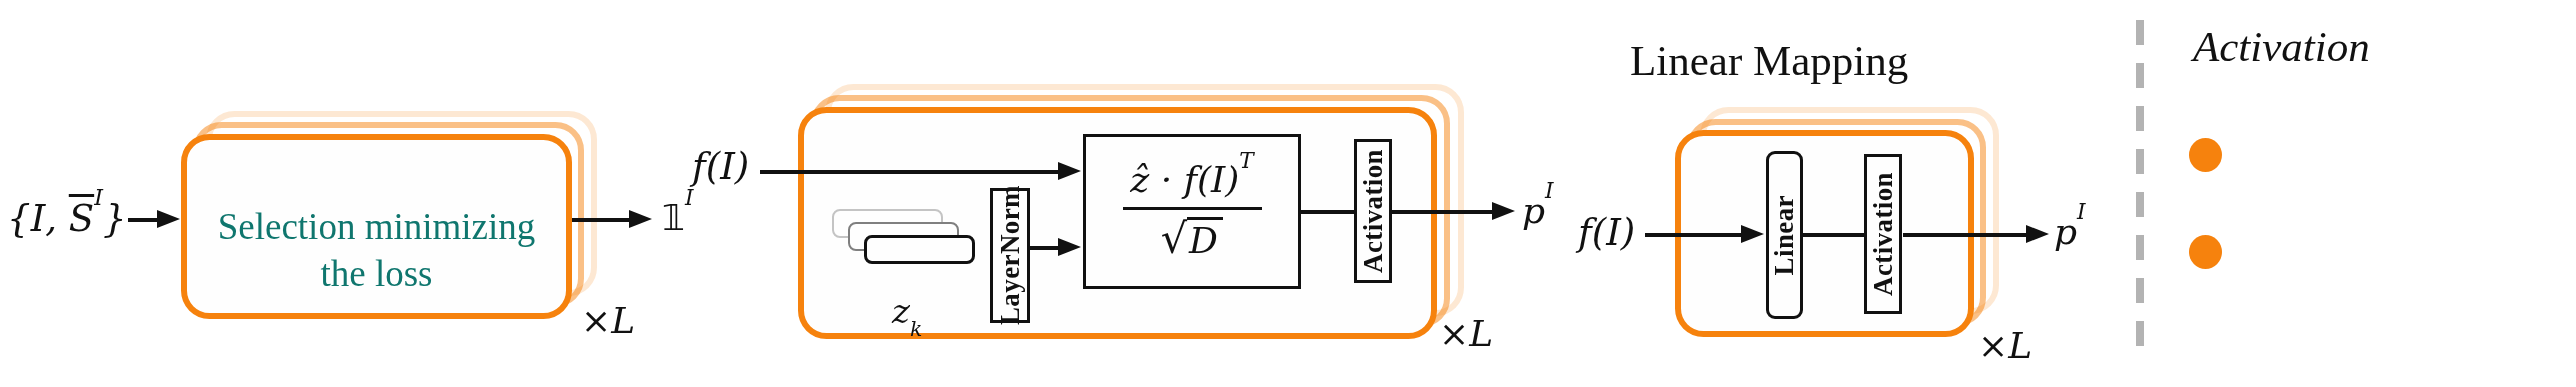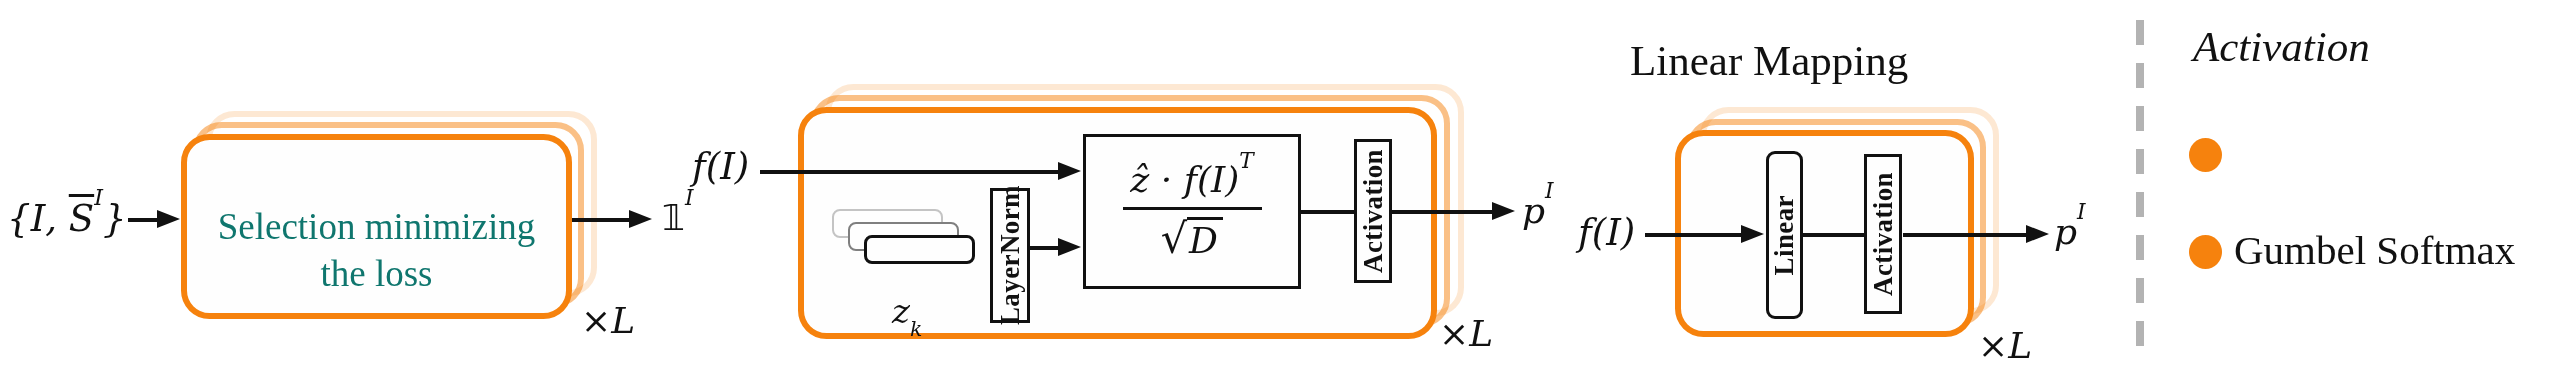--- a/index.html
+++ b/index.html
@@ -166,16 +166,15 @@
 
   <div class="math xl" style="left:1978px; top:328px;"><span class="times">×</span><span>L</span></div>
 
   <div class="sep" style="left:2136px; top:19.6px; height:344px;"></div>
 
   <div class="legend-title" style="left:2193px; top:25px;">Activation</div>
 
   <div class="legend-dot" style="left: 2189px; top: 138px; background-color: rgb(246, 130, 13);"></div>
 
   <div class="legend-dot" style="left: 2189px; top: 235px; background-color: rgb(246, 130, 13);"></div>
-  <div class="legend-label" style="left:2234px; top:230px;">Gumbel Softmax</div>
 
 </div>
 
 
 </body></html>

